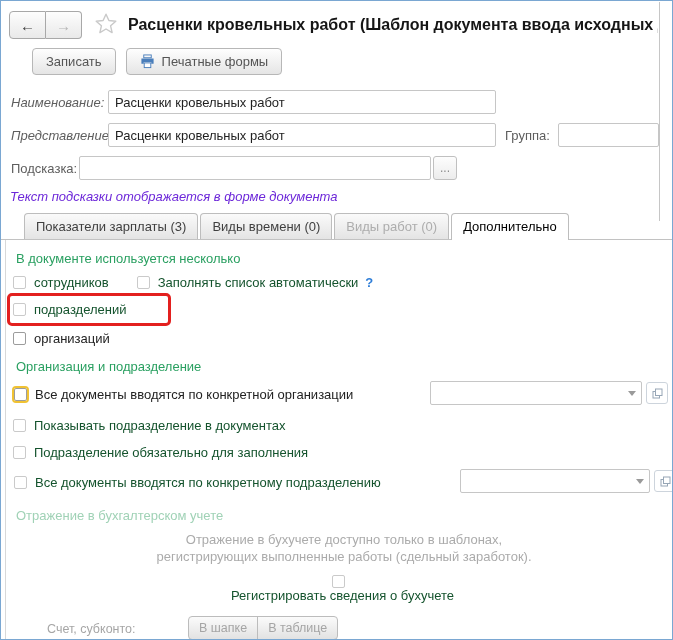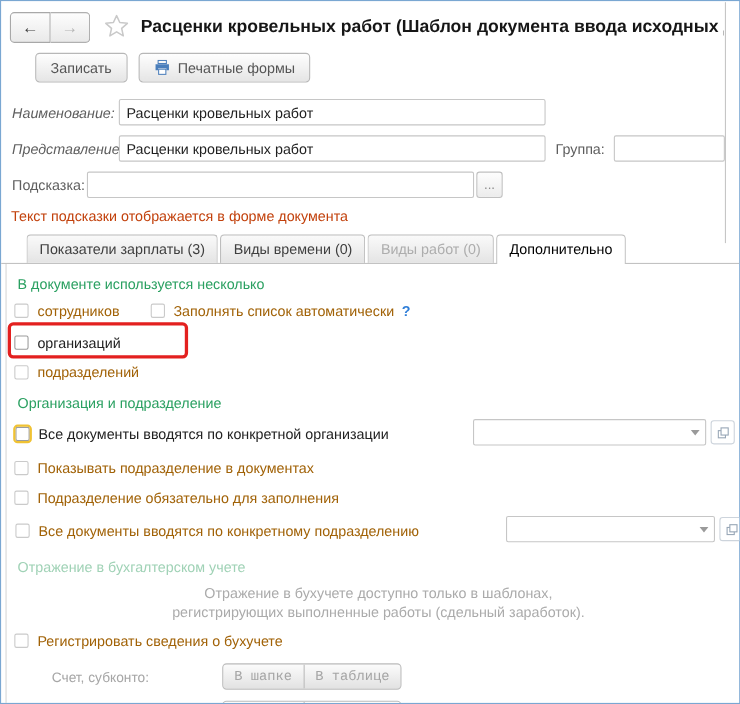--- a/index.html
+++ b/index.html
@@ -30,53 +30,53 @@
   .sp22{width:23px;}.sp10{width:10px;}
   
   .frow{display:flex;align-items:center;margin:9px 0 0 10px;flex:none;}
   .lbl{color:#5e5e5e;flex:none;}
   .inp{box-sizing:border-box;height:24px;border:1px solid #c6c6c6;border-radius:2px;
     padding:0 6px;font:13px "Liberation Sans",sans-serif;color:#1f1f1f;outline:none;background:#fff;}
   .w-label1{width:97px;font-style:italic;}
   .dots-btn{box-sizing:border-box;height:24px;width:24px;margin-left:2px;border:1px solid #c0c0c0;
     border-radius:3px;background:linear-gradient(#fdfdfd,#ececec);color:#8a8a8a;
     display:flex;align-items:center;justify-content:center;cursor:pointer;font-size:12px;}
-  .note{color:#c2410c;margin:9px 0 0 9px;flex:none;}
+  .note{color:#6d28d9;margin:9px 0 0 9px;flex:none;font-style:italic;}
   
   .tabs{display:flex;align-items:flex-end;margin-top:9px;padding-left:23px;
     border-bottom:1px solid #c2c2c2;flex:none;}
   .tab{padding:5px 11px;margin-right:2px;border:1px solid #bdbdbd;border-bottom:none;
     border-radius:4px 4px 0 0;background:linear-gradient(#fafafa,#e4e4e4);color:#3f3f3f;cursor:pointer;}
   .tab.disabled{color:#adadad;cursor:default;}
   .tab.active{background:#fff;margin-bottom:-1px;padding-bottom:6px;color:#000;z-index:2;position:relative;}
   
   .pane{flex:1;margin-left:4px;border-left:1px solid #d8d8d8;padding:2px 0 0 4px;position:relative;}
   .sect{color:#2aa061;margin:9px 0 0 6px;}
   .sect.pale{color:#a0d2b6;}
   .cbrow{display:flex;align-items:center;margin:9px 0 0 3px;}
   .cb{width:13px;height:13px;box-sizing:border-box;border:1px solid #9c9c9c;border-radius:2px;
     background:#fff;margin-right:8px;flex:none;cursor:pointer;}
   .cb.dis{border-color:#cacaca;cursor:default;}
   .cb.focus{outline:2px solid #f0c233;outline-offset:0px;}
   .cblbl{color:#222;}
-  .cblbl.dis{color:#a16207;}
+  .cblbl.dis{color:#14532d;}
   .help{color:#2f7ed8;font-weight:bold;margin-left:7px;cursor:pointer;}
   .crow{position:relative;height:26px;margin-top:7px;}
   .crow .inner{display:flex;align-items:center;height:26px;}
   .combo{position:absolute;top:0;display:flex;align-items:center;}
   .fld{position:relative;}
   .fld .inp{padding-right:20px;}
   .dd{position:absolute;right:6px;top:10px;width:0;height:0;
     border-left:4px solid transparent;border-right:4px solid transparent;border-top:5px solid #9a9a9a;}
   .openbtn{width:22px;height:22px;box-sizing:border-box;margin-left:4px;border:1px solid #cdd4dc;
     border-radius:3px;background:#fff;display:flex;align-items:center;justify-content:center;cursor:pointer;}
   .notes{margin:8px 0 0 6px;color:#ababab;line-height:17px;text-align:center;}
   .segrow{position:relative;height:25px;margin-top:8px;display:flex;align-items:center;}
-  .seg{position:absolute;left:192px;top:0;display:inline-flex;border:1px solid #bcbcbc;
-    border-radius:4px;overflow:hidden;background:linear-gradient(#fbfbfb,#e2e2e2);font-family:Liberation Mono, monospace;}
+  .seg{position:absolute;left:178px;top:0;display:inline-flex;border:1px solid #bcbcbc;
+    border-radius:4px;overflow:hidden;background:linear-gradient(#fbfbfb,#e2e2e2);}
   .seg span{padding:4px 10px;color:#a5a5a5;font-size:12.5px;}
   .seg span:first-child{border-right:1px solid #bcbcbc;}
   .ind40{margin-left:37px;color:#a6a6a6;font-size:12.5px;}
   
   .redbox{position:absolute;left:6px;top:292px;width:164px;height:33px;box-sizing:border-box;
     border:3px solid #e3201f;border-radius:5px;pointer-events:none;z-index:5;}
   .vsep{position:absolute;left:658px;top:1px;width:1px;height:219px;background:#c6c6c6;}
 </style>
 </head>
 <body>
@@ -144,28 +144,28 @@
   <div class="sect">В документе используется несколько</div>
 
   <div class="cbrow">
     <span class="cb dis"></span>
     <span class="cblbl dis">сотрудников</span>
     <span class="cb dis" style="margin-left:28px;"></span>
     <span class="cblbl dis">Заполнять список автоматически</span>
     <span class="help">?</span>
   </div>
 
+  <div class="cbrow" style="margin-top:12px;">
+    <span class="cb dis"></span>
+    <span class="cblbl dis">подразделений</span>
+  </div>
+
   <div class="cbrow" style="margin-top:14px;">
     <span class="cb"></span>
     <span class="cblbl">организаций</span>
-  </div>
-
-  <div class="cbrow" style="margin-top:12px;">
-    <span class="cb dis"></span>
-    <span class="cblbl dis">подразделений</span>
   </div>
 
   <div class="sect" style="margin-top:13px;">Организация и подразделение</div>
 
   <div class="crow">
     <div class="inner">
       <span class="cb focus" style="margin-left:4px;"></span>
       <span class="cblbl">Все документы вводятся по конкретной организации</span>
     </div>
     <div class="combo" style="left:420px;">
@@ -211,21 +211,21 @@
     </div>
   </div>
 
   <div class="sect pale" style="margin-top:13px;">Отражение в бухгалтерском учете</div>
 
   <div class="notes">
     <div>Отражение в бухучете доступно только в шаблонах,</div>
     <div>регистрирующих выполненные работы (сдельный заработок).</div>
   </div>
 
-  <div class="cbrow" style="margin-top:10px;">
+  <div class="cbrow" style="margin-top:10px;flex-direction:column;">
     <span class="cb dis"></span>
     <span class="cblbl dis">Регистрировать сведения о бухучете</span>
   </div>
 
   <div class="segrow" style="margin-top:13px;">
     <span class="ind40">Счет, субконто:</span>
     <span class="seg">
       <span>В шапке</span>
       <span>В таблице</span>
     </span>

